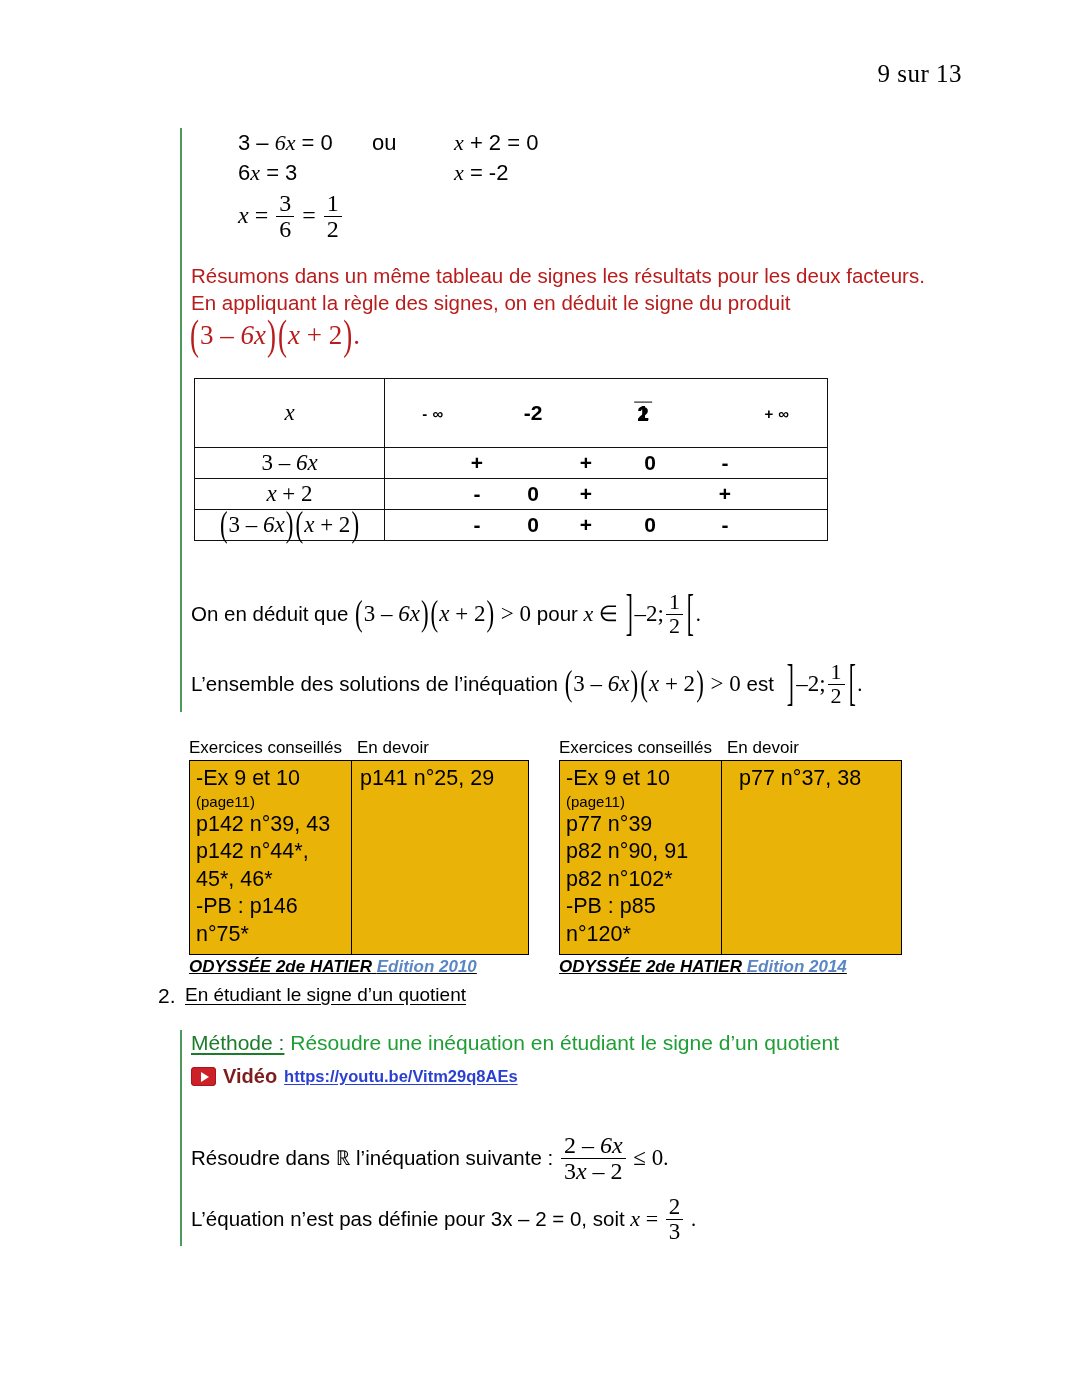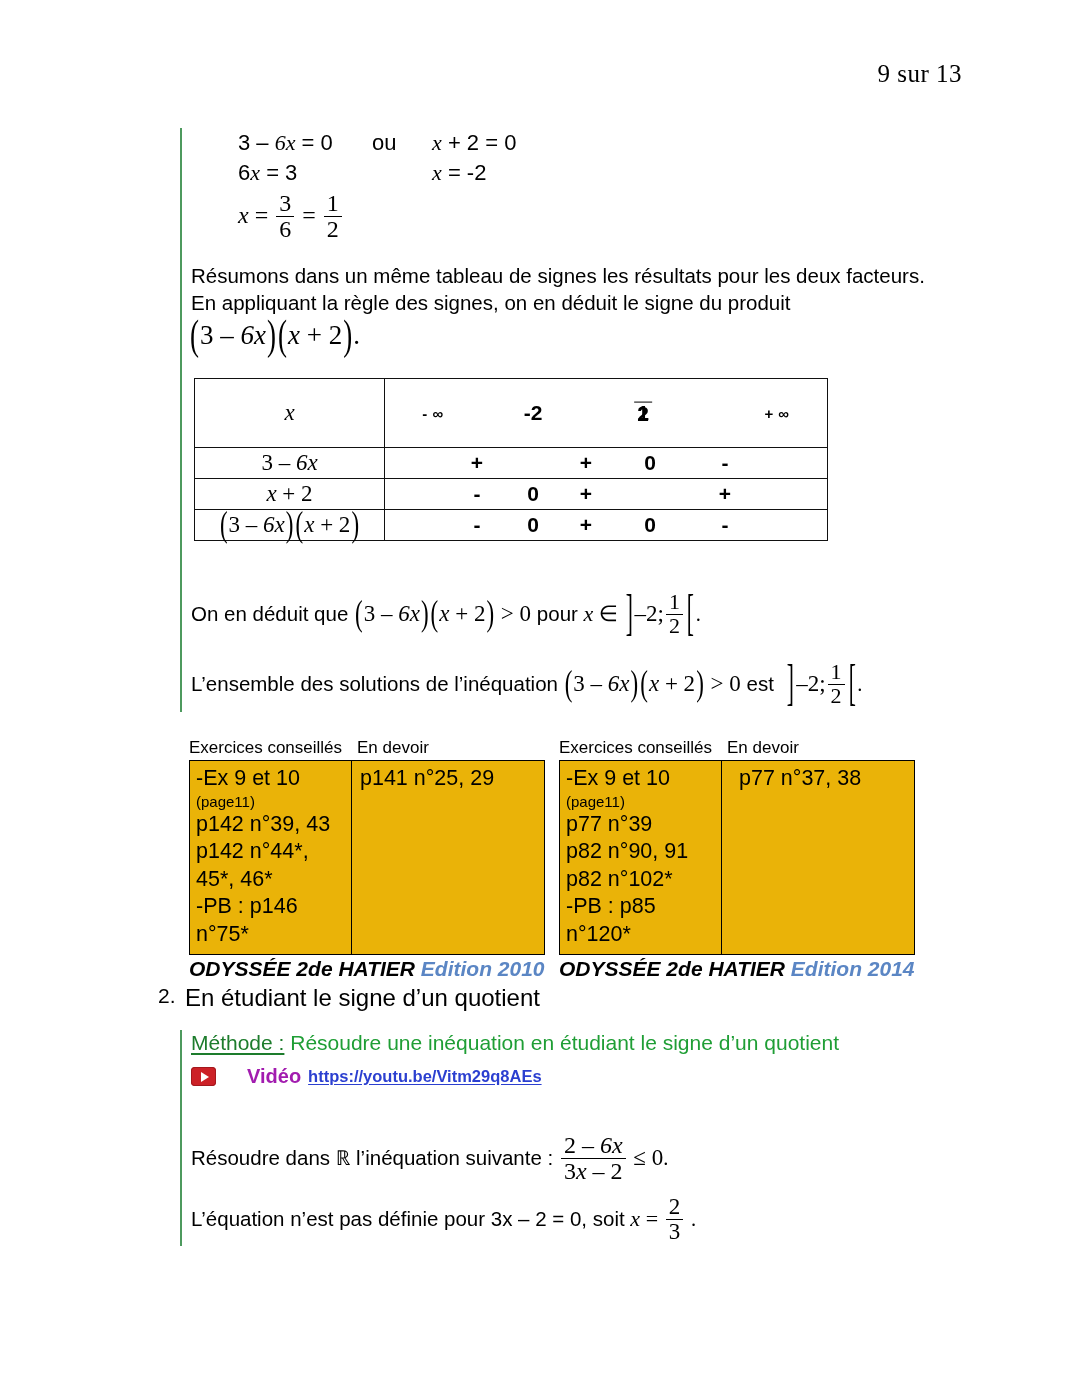--- a/index.html
+++ b/index.html
@@ -79,36 +79,36 @@
   .eqblock { position: absolute; left: 238px; top: 130px; }
   .eqline {
     position: relative;
     height: 30px;
     font-size: 22px;
     font-family: "Liberation Sans", sans-serif;
     white-space: nowrap;
   }
   .eqline .colA { position: absolute; left: 0; }
   .eqline .colOu { position: absolute; left: 134px; }
-  .eqline .colB { position: absolute; left: 194px; }
+  .eqline .colB { position: absolute; left: 216px; }
   .eq-frac-line {
     position: absolute;
     left: 0px;
     top: 62px;
     font-size: 24px;
     font-family: "Liberation Serif", serif;
     white-space: nowrap;
   }
 
   
   .para {
     position: absolute;
     font-size: 20.5px;
     font-family: "Liberation Sans", sans-serif;
-    color: #000000;
+    color: #b91c1c;
     white-space: nowrap;
     line-height: 1.32;
   }
   .p-resumons { left: 191px; top: 262px; }
   .p-enappliquant { left: 191px; top: 289px; }
   .p-produit { left: 189px; top: 318px; font-size: 27px; }
 
   
   .sign-table {
     position: absolute;
@@ -197,42 +197,44 @@
   .ex-col-right { padding: 4px 6px 6px 8px; }
   .ex-line {
     font-size: 21.5px;
     font-family: "Liberation Sans", sans-serif;
     line-height: 1.28;
     white-space: nowrap;
   }
   .ex-line.small { font-size: 15px; line-height: 1.2; }
   .ex-credit {
     margin-top: 2px;
-    font-size: 21px;
+    font-size: 17px;
     font-style: italic;
     font-weight: bold;
     font-family: "Liberation Sans", sans-serif;
     white-space: nowrap;
+    text-decoration: underline;
   }
   .ex-credit .edition { color: #5b86c4; font-weight: bold; }
 
   
   .sec-num {
     position: absolute;
     left: 158px;
     top: 984px;
     font-size: 21px;
     font-family: "Liberation Sans", sans-serif;
   }
   .sec-title {
     position: absolute;
     left: 185px;
     top: 984px;
-    font-size: 24px;
-    font-family: "Liberation Sans", sans-serif;
+    font-size: 19px;
+    font-family: "Liberation Sans", sans-serif;
+    text-decoration: underline;
     text-underline-offset: 3px;
   }
 
   .methode {
     position: absolute;
     left: 191px;
     top: 1031px;
     font-size: 21px;
     font-family: "Liberation Sans", sans-serif;
     color: #1f9e35;
@@ -264,23 +266,22 @@
   .yt-icon .tri {
     width: 0; height: 0;
     border-left: 8px solid #ffffff;
     border-top: 5px solid transparent;
     border-bottom: 5px solid transparent;
     margin-left: 2px;
   }
   .video-label {
     font-size: 20px;
     font-weight: bold;
-    color: #a21caf;
-    font-family: "Liberation Sans", sans-serif;
-    margin-left: 24px;
+    color: #7f1d1d;
+    font-family: "Liberation Sans", sans-serif;
   }
   .video-url {
     font-size: 16.5px;
     font-weight: bold;
     color: #2b3fd0;
     text-decoration: underline;
     text-underline-offset: 2px;
     font-family: "Liberation Sans", sans-serif;
   }
 

